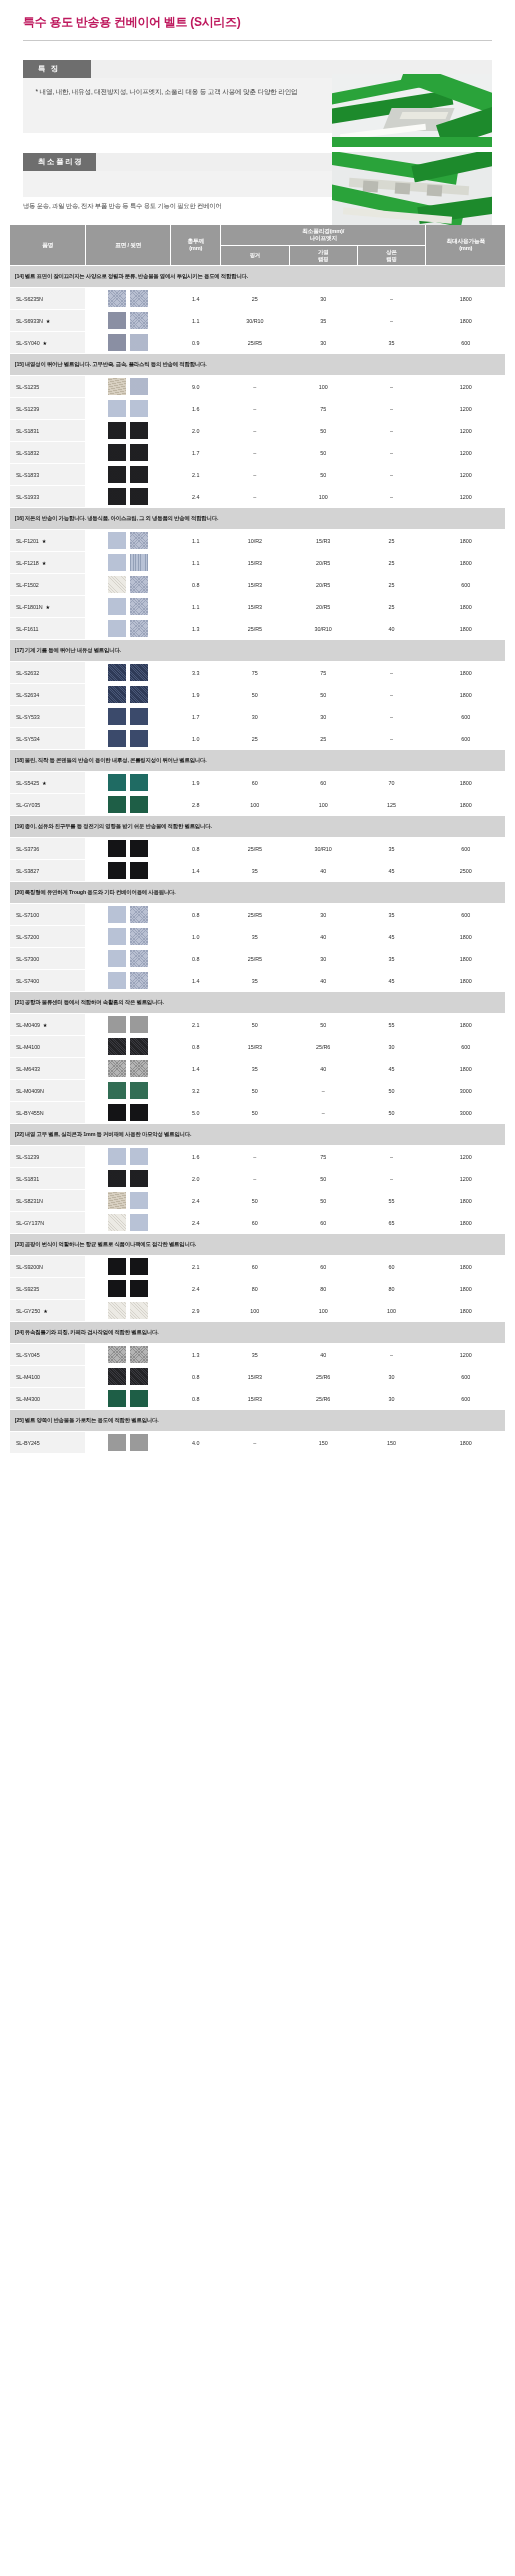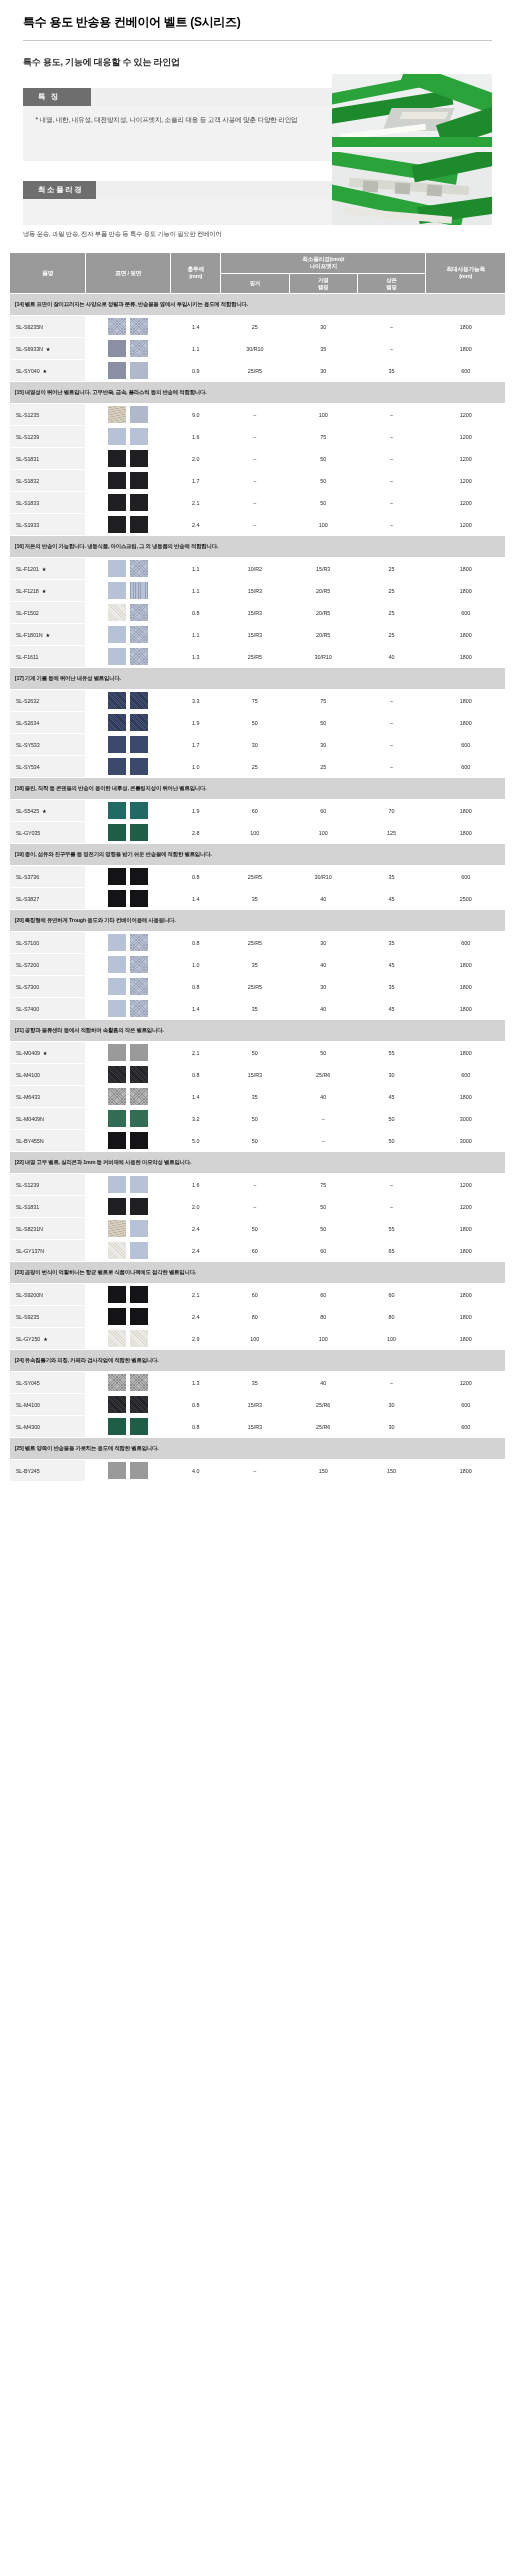--- a/index.html
+++ b/index.html
@@ -10,21 +10,21 @@
     color: #231f20;
   }
   .page { width: 515px; padding: 0 0 23px 0; position: relative; }
 
   
   .title-wrap { padding: 15px 23px 0 23px; }
   .page-title {
     font-size: 12px;
     font-weight: bold;
     letter-spacing: -0.3px;
-    color: #000000;
+    color: #be185d;
     line-height: 1.3;
   }
   .title-rule {
     margin: 9.2px 23px 0 23px;
     border-top: 1.1px solid #c9c9c9;
   }
 
   
   .lead {
     padding: 15px 23px 0 23px;
@@ -190,21 +190,20 @@
       <div class="g-band dark" style="left:86px;top:48px;width:103px;height:17px;transform:rotate(-8deg);"></div>
       <div class="belt-seg lt" style="left:11.4px;top:60px;width:109px;height:6.9px;transform:rotate(5deg);"></div>
     </div>
   </div>
 
   <div class="title-wrap">
     <h1 class="page-title">특수 용도 반송용 컨베이어 벨트 (S시리즈)</h1>
   </div>
   <div class="title-rule"></div>
 
-  <div class="lead">특수 용도, 기능에 대응할 수 있는 라인업</div>
 
   <div class="band">
     <div class="band-tab">특 징</div>
     <div class="band-rest"></div>
   </div>
   <div class="band-body">
     <ul class="feat-list">
       <li>내열, 내한, 내유성, 대전방지성, 나이프엣지, 소풀리 대응 등 고객 사용에 맞춘 다양한 라인업</li>
     </ul>
   </div>

